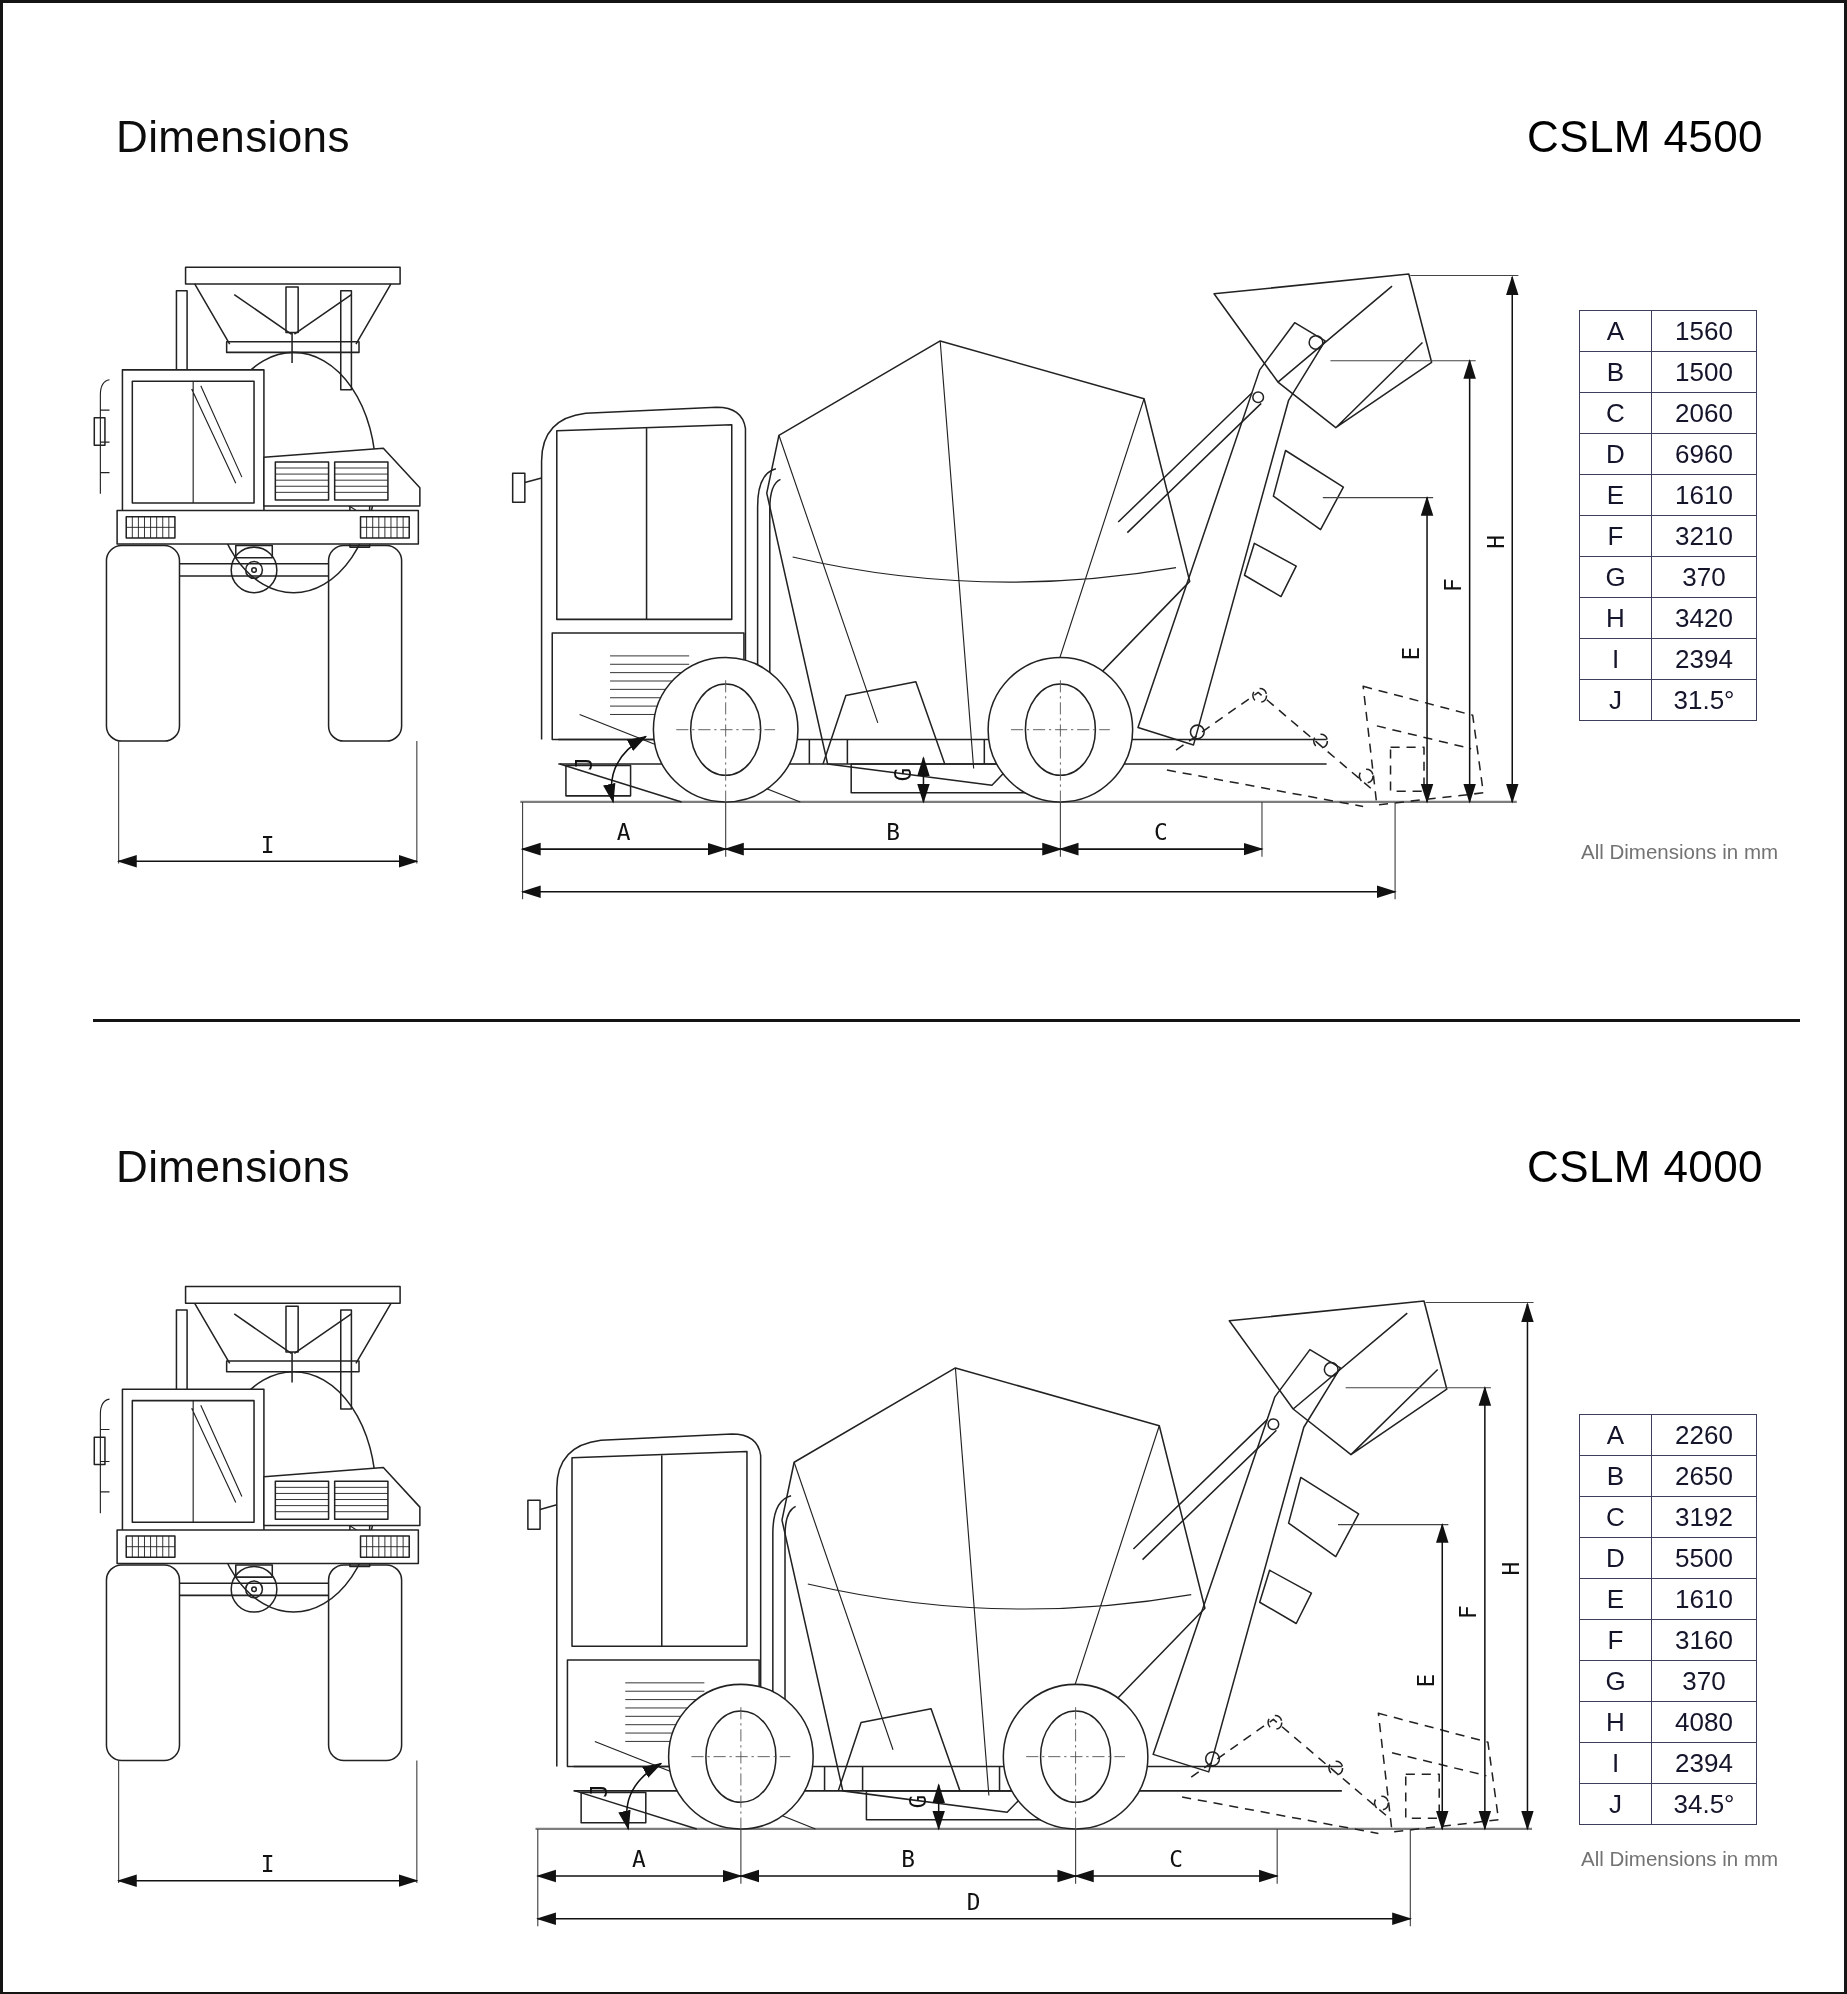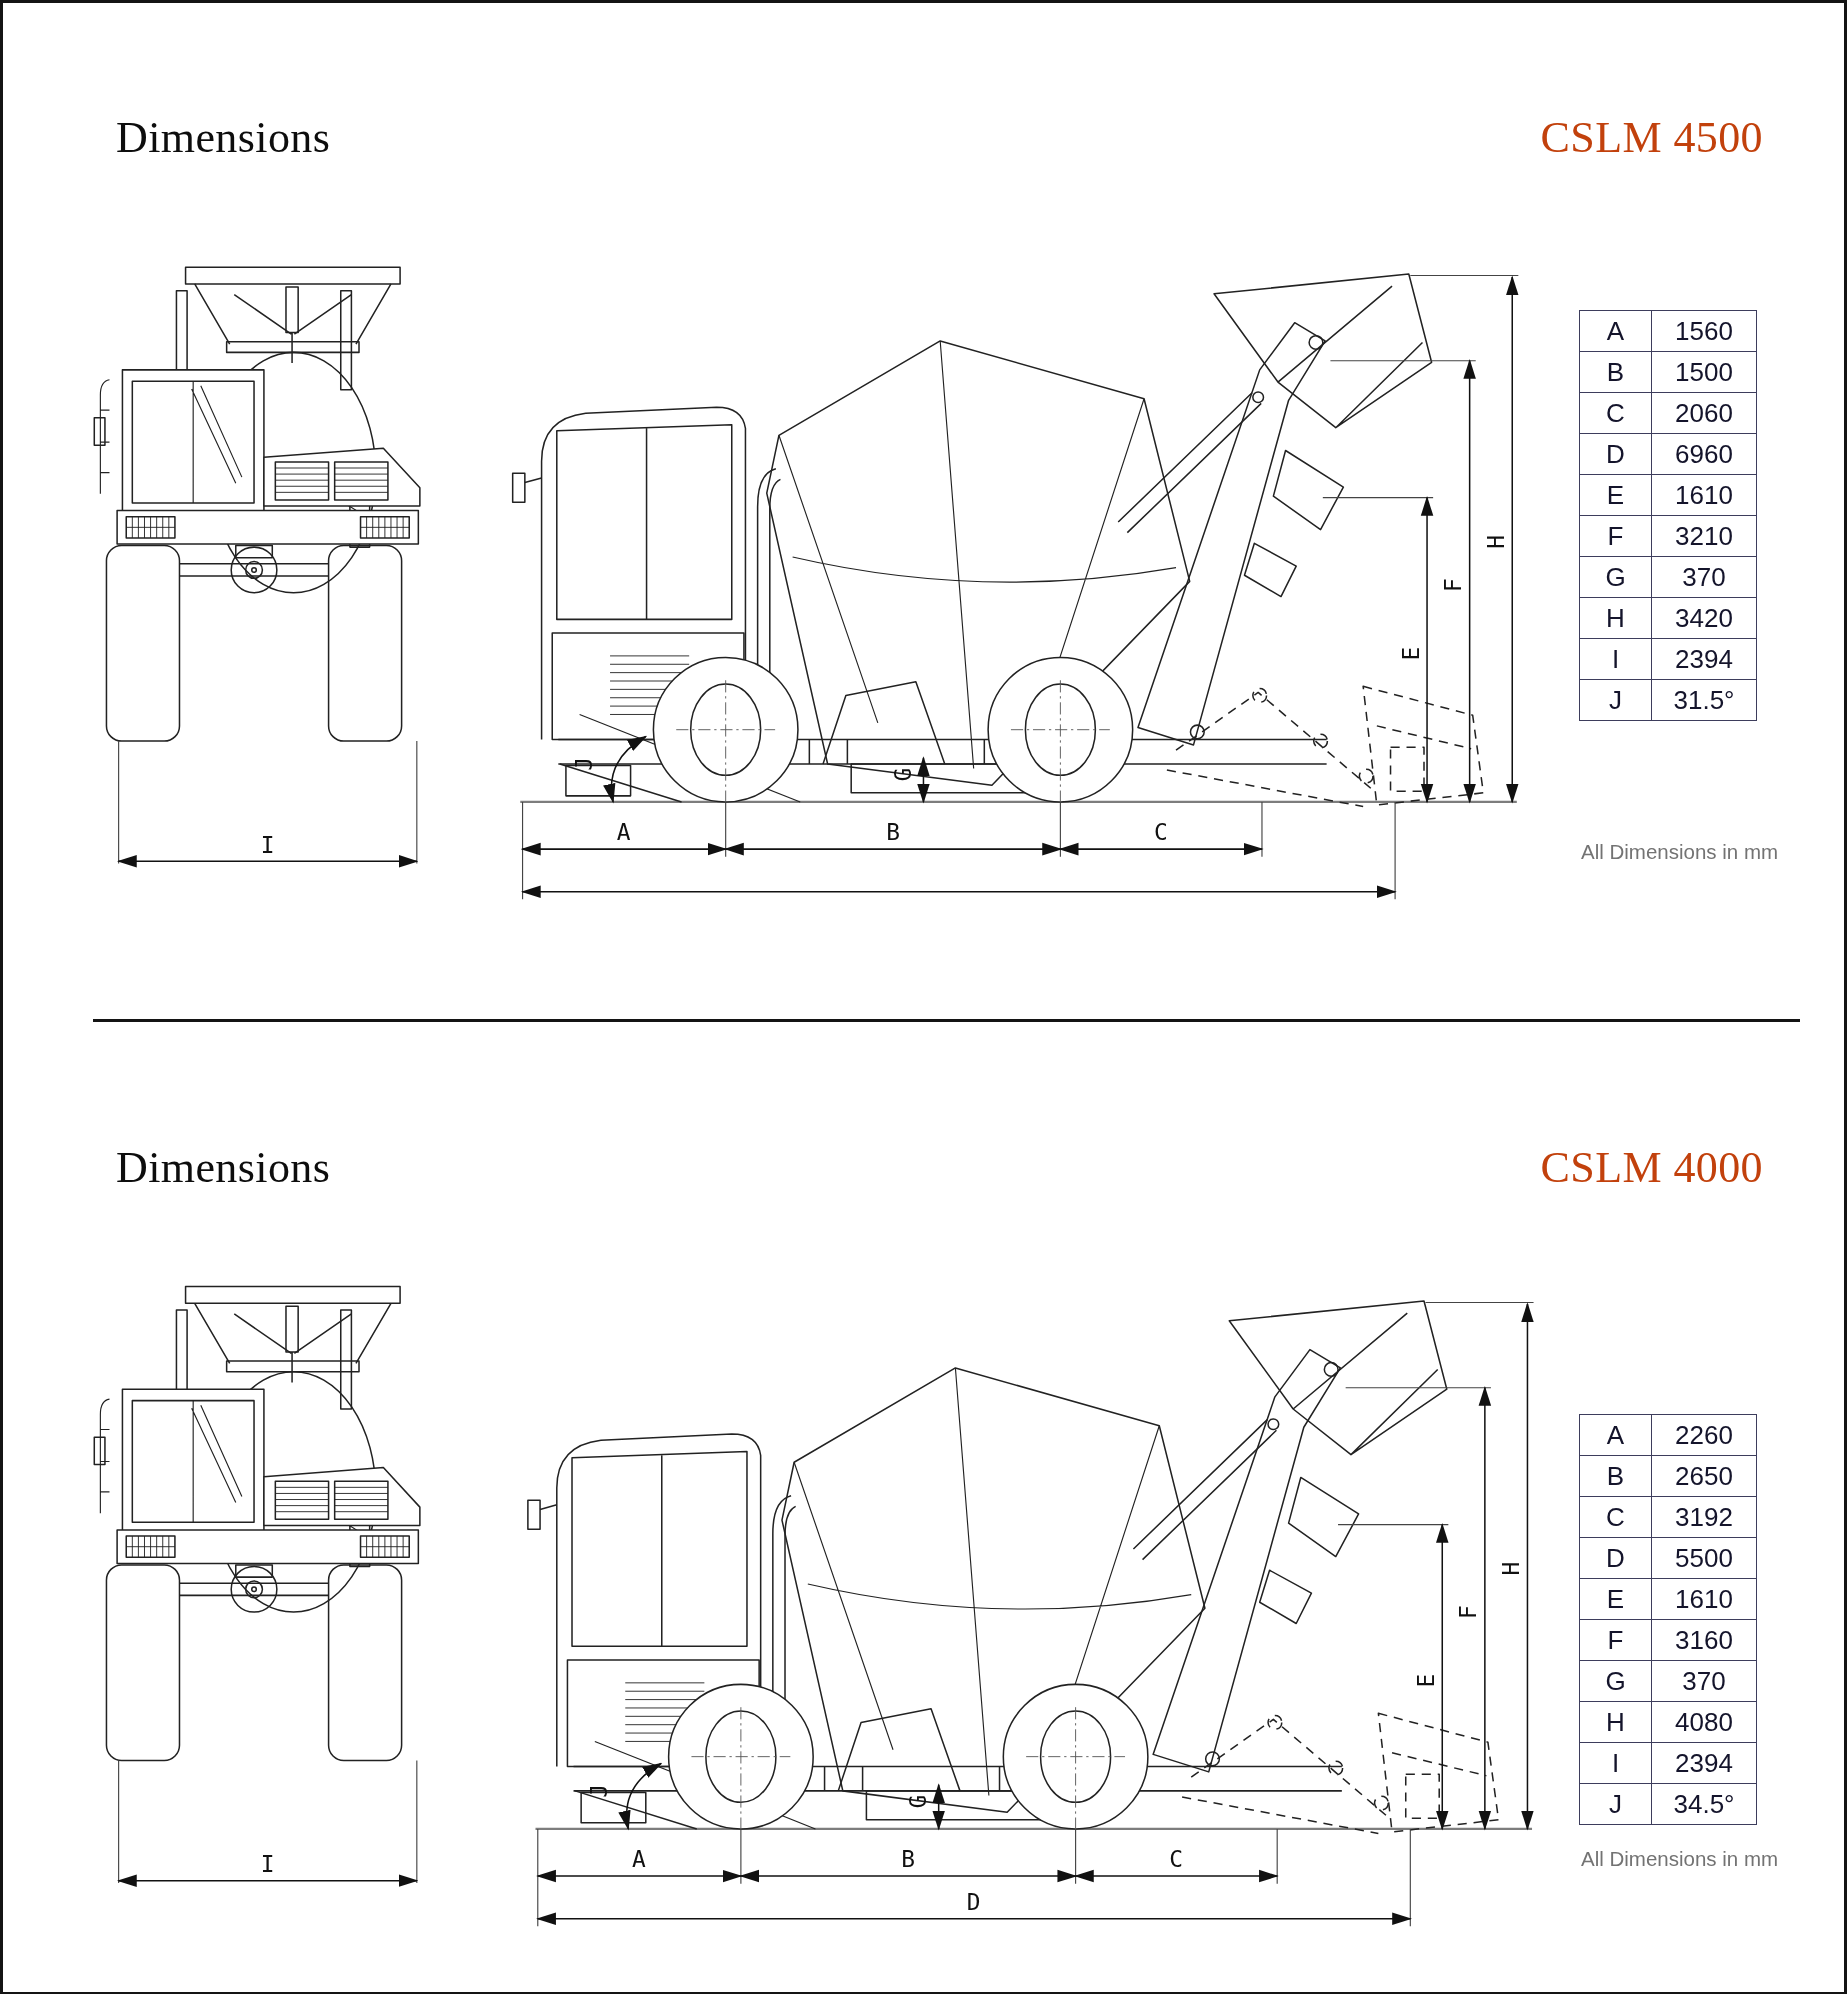--- a/index.html
+++ b/index.html
@@ -7,27 +7,27 @@
     position:relative;
     width:1847px;height:1995px;
     box-sizing:border-box;
     background:#ffffff;
     border:3px solid #141414;
     font-family:"Liberation Sans", sans-serif;
     overflow:hidden;
   }
   .sec-header{
     position:absolute;left:113px;width:1647px;
-    display:flex;justify-content:space-between;align-items:flex-end;font-family:Liberation Serif, serif;
+    display:flex;justify-content:space-between;align-items:flex-end;
   }
   .sec-title{
     font-size:44px;color:#0d0d0d;font-weight:400;letter-spacing:0.4px;
   }
   .sec-model{
-    font-size:44px;color:#c2410c;font-weight:400;letter-spacing:0.4px;
+    font-size:44px;color:#000000;font-weight:400;letter-spacing:0.4px;
   }
   .divider{
     position:absolute;left:90px;top:1016px;width:1707px;height:3px;
     background:#141414;
   }
   table.spec-table{
     position:absolute;left:1576px;
     border-collapse:collapse;table-layout:fixed;
   }
   table.spec-table td{

